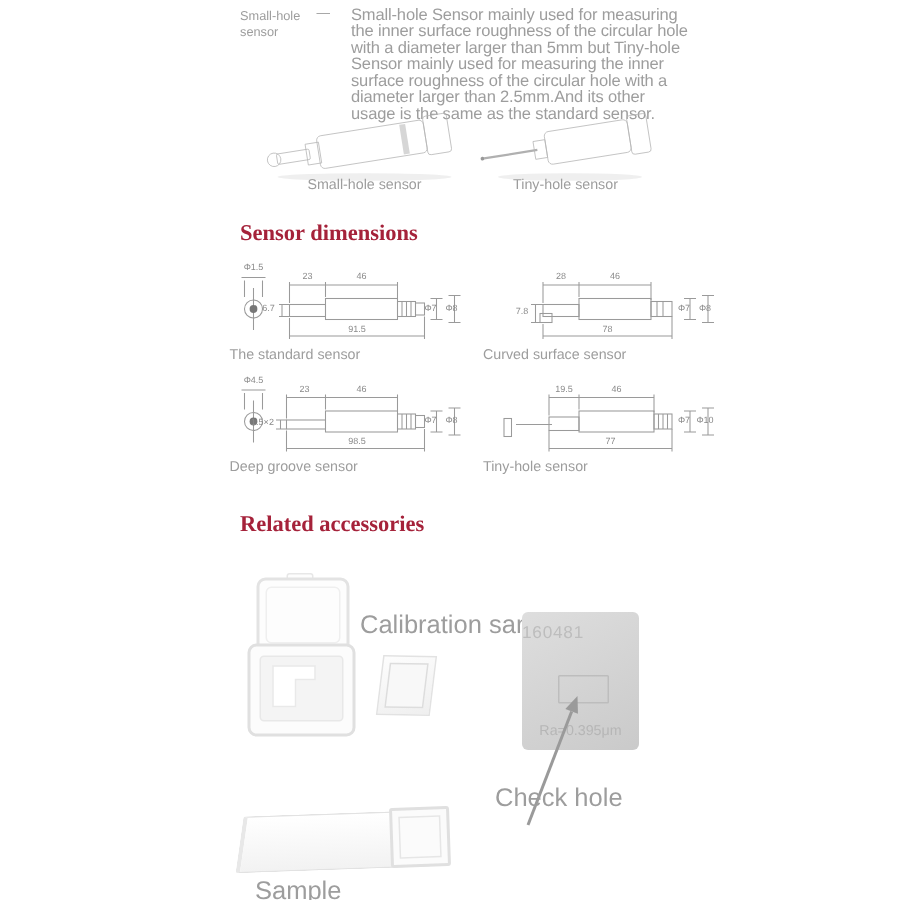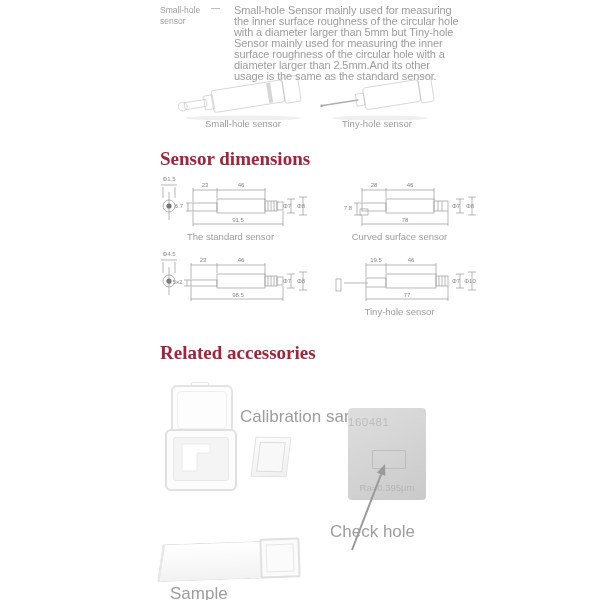--- a/index.html
+++ b/index.html
@@ -10,26 +10,26 @@
   }
   html,body{margin:0;padding:0;background:#fff;}
   #canvas{
     position:relative;width:600px;height:600px;background:#ffffff;
     font-family:"Liberation Sans","DejaVu Sans",sans-serif;overflow:hidden;
   }
   .abs{position:absolute;}
   .intro-term{left:160px;top:5px;width:52px;font-size:8.5px;line-height:11px;color:var(--text-gray);}
   .intro-dash{left:211px;top:3px;font-size:9px;color:var(--text-gray);}
   .intro-desc{left:234px;top:5px;width:228px;font-size:11px;line-height:11px;color:var(--text-gray);letter-spacing:-0.1px;}
-  .section-heading{font-family:"Liberation Serif","DejaVu Serif",serif;font-weight:bold;font-size:19px;color:var(--heading-color);}
+  .section-heading{font-family:"Liberation Serif","DejaVu Serif",serif;font-weight:bold;font-size:15px;color:var(--heading-color);}
   .photo-label{font-size:9.5px;color:var(--text-gray);text-align:center;}
   .drawing{width:155px;height:68px;}
   .drawing svg{position:absolute;left:0;top:0;}
   .dim{position:absolute;font-size:6px;line-height:6px;color:var(--dim-gray);text-align:center;white-space:nowrap;}
-  .caption{position:absolute;left:0;top:55px;width:155px;text-align:center;font-size:9.5px;color:var(--text-gray);}
+  .caption{position:absolute;left:0;top:55px;width:155px;font-size:9.5px;color:var(--text-gray);}
   .acc-label{font-size:17px;color:var(--text-gray);}
   
   .box-lid{left:6px;top:0;width:58px;height:46px;border:2px solid #e3e3e3;border-radius:6px;background:#fdfdfd;}
   .box-lid::after{content:"";position:absolute;inset:4px;border:1px solid #efefef;border-radius:4px;}
   .box-hinge{left:26px;top:-3px;width:16px;height:6px;background:#fdfdfd;border:1px solid #e7e7e7;border-radius:2px;}
   .box-base{left:0;top:44px;width:68px;height:58px;border:2px solid #e0e0e0;border-radius:6px;background:#fcfcfc;}
   .box-foam{left:8px;top:52px;width:54px;height:42px;background:#f4f4f4;border:1px solid #e8e8e8;border-radius:3px;}
   
   .slide{left:253px;top:437px;width:34px;height:38px;border:1px solid #e2e2e2;background:linear-gradient(160deg,#fdfdfd,#efefef);transform:skewX(-6deg) rotate(1deg);}
   .slide-inner{position:absolute;inset:4px;border:1px solid #dddddd;background:#f8f8f8;}
@@ -204,20 +204,21 @@
         <line class="ln" x1="146" y1="21" x2="154" y2="21"></line>
         <line class="ln" x1="146" y1="39" x2="154" y2="39"></line>
     </svg>
     <span class="dim" style="left:4px;top:0;width:24px;">Φ4.5</span>
     <span class="dim" style="left:40px;top:6px;width:20px;">23</span>
     <span class="dim" style="left:78px;top:6px;width:20px;">46</span>
     <span class="dim" style="left:70px;top:41px;width:30px;">98.5</span>
     <span class="dim" style="left:12px;top:28px;width:20px;">1.5×2</span>
     <span class="dim" style="left:128px;top:27px;width:12px;">Φ7</span>
     <span class="dim" style="left:141px;top:27px;width:14px;">Φ8</span>
+    <div class="caption">Deep groove sensor</div>
   </div>
 
   <div class="abs drawing" style="left:322px;top:251px;">
     <svg width="155" height="54" viewBox="0 0 155 54">
       <rect class="ln" x="14" y="28" width="5" height="12"></rect>
       <line class="ln" x1="22" y1="32" x2="46" y2="32" stroke-width="1.1"></line>
       <rect class="ln" x="44" y="27" width="20" height="9"></rect>
       <rect class="ln" x="64" y="23" width="50" height="14"></rect>
       <rect class="ln" x="114" y="25" width="12" height="10"></rect>
       <line class="ln" x1="117" y1="25" x2="117" y2="35"></line>

